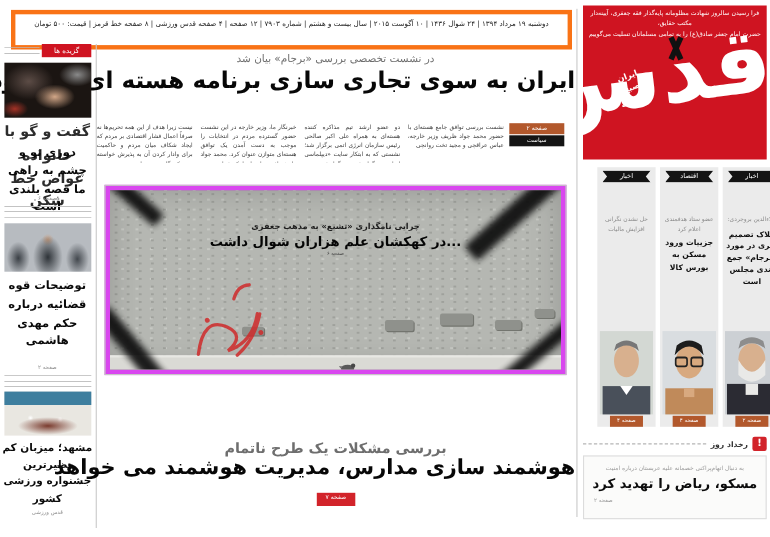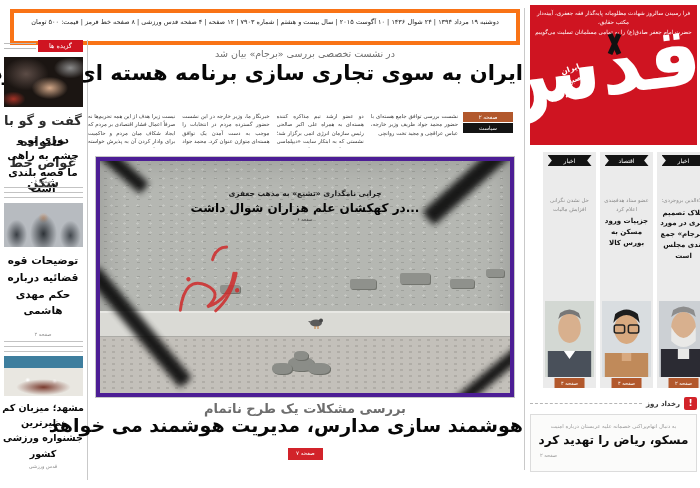--- a/index.html
+++ b/index.html
@@ -71,22 +71,22 @@
   .badge-page { background:#b2582c; color:#fff; font-size:5.5px; text-align:center;
     line-height:10px; height:10px; direction:rtl; }
   .badge-section { background:#141414; color:#fff; font-size:5.5px; text-align:center;
     line-height:10px; height:10px; margin-top:1px; direction:rtl; }
   .lead-cols { position:absolute; left:88px; top:112px; width:370px; height:36px;
     display:flex; direction:rtl; gap:7px; }
   .lead-col { flex:1; direction:rtl; text-align:justify; color:#3a3a3a;
     font-size:5.4px; line-height:1.55; overflow:hidden; }
 
   
-  .photo-frame { position:absolute; left:95px; top:156px; width:420px; height:242px;
-    background:#4c1d95; border:1px solid #c6c6c6; padding:4px; }
+  .photo-frame { position:absolute; left:95px; top:168px; width:420px; height:173px;
+    background:#d946ef; border:1px solid #c6c6c6; padding:4px; }
   .photo { position:relative; width:100%; height:100%; overflow:hidden;
     background:#b5b7b2;
     background-image:
       radial-gradient(#9fa19c 18%, transparent 20%),
       radial-gradient(#c6c8c3 15%, transparent 17%);
     background-size:11px 7px, 13px 9px; background-position:0 0, 5px 4px;
     box-shadow: inset 0 0 28px rgba(0,0,0,.18); }
   .photo-caption { position:absolute; left:0; right:0; top:28px; text-align:center; z-index:6; }
   .photo-caption .c1 { direction:rtl; color:#1d1d1d; font-weight:bold; font-size:7.5px; }
   .photo-caption .c2 { direction:rtl; color:#050505; font-weight:bold; font-size:12px; margin-top:3px; }

